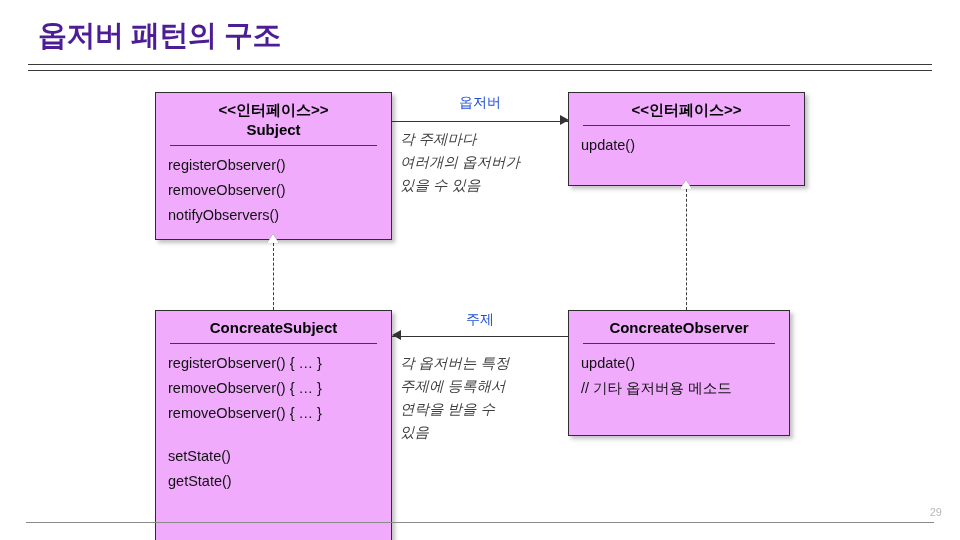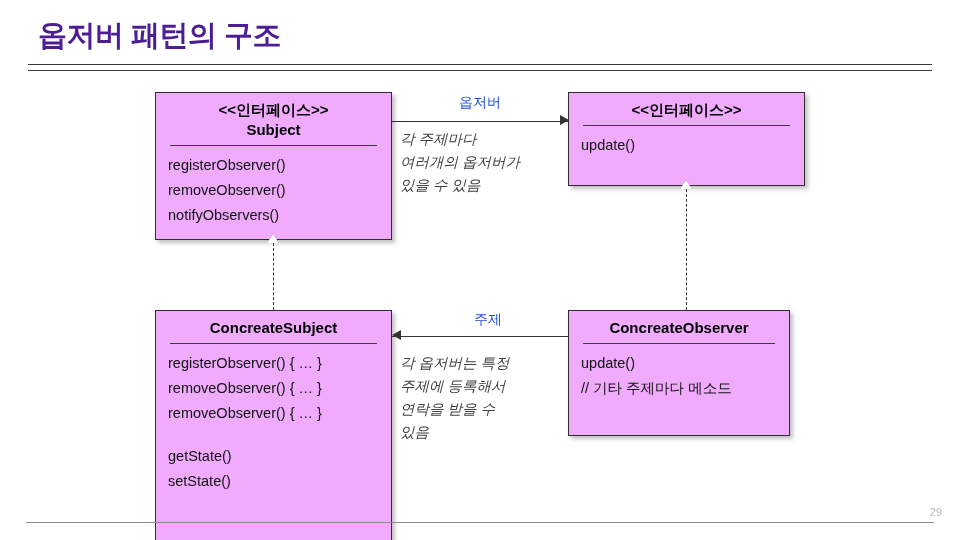--- a/index.html
+++ b/index.html
@@ -123,21 +123,21 @@
   }
 
   .assoc-label {
     position: absolute;
     font-size: 14px;
     color: #1d4ed8;
     text-align: center;
     white-space: nowrap;
   }
   #label-observer { left: 392px; top: 94px;  width: 176px; }
-  #label-subject  { left: 400px; top: 311px; width: 176px; }
+  #label-subject  { left: 392px; top: 311px; width: 176px; }
 
   
   .realize-line {
     position: absolute;
     width: 0;
     border-left: 1.4px dashed #3a3a3a;
   }
   #realize-left  { left: 273px; top: 243px; height: 67px; }
   #realize-right { left: 686px; top: 189px; height: 121px; }
 
@@ -197,33 +197,33 @@
 <div class="uml-box" id="box-concrete-subject">
   <div class="uml-header">
     <span class="uml-name">ConcreateSubject</span>
   </div>
   <div class="uml-sep"></div>
   <div class="uml-body">
     <div class="uml-member">registerObserver() { … }</div>
     <div class="uml-member">removeObserver() { … }</div>
     <div class="uml-member">removeObserver() { … }</div>
     <div class="uml-member spacer"></div>
+    <div class="uml-member">setState()</div>
     <div class="uml-member">getState()</div>
-    <div class="uml-member">setState()</div>
   </div>
 </div>
 
 <div class="uml-box" id="box-concrete-observer">
   <div class="uml-header">
     <span class="uml-name">ConcreateObserver</span>
   </div>
   <div class="uml-sep"></div>
   <div class="uml-body">
     <div class="uml-member">update()</div>
-    <div class="uml-member">// 기타 주제마다 메소드</div>
+    <div class="uml-member">// 기타 옵저버용 메소드</div>
   </div>
 </div>
 
 <div class="assoc-label" id="label-observer">옵저버</div>
 <div class="assoc-line" id="assoc-top"></div>
 <div class="arrow-head" id="arrow-top-head"></div>
 
 <div class="assoc-label" id="label-subject">주제</div>
 <div class="assoc-line" id="assoc-bottom"></div>
 <div class="arrow-head" id="arrow-bottom-head"></div>

